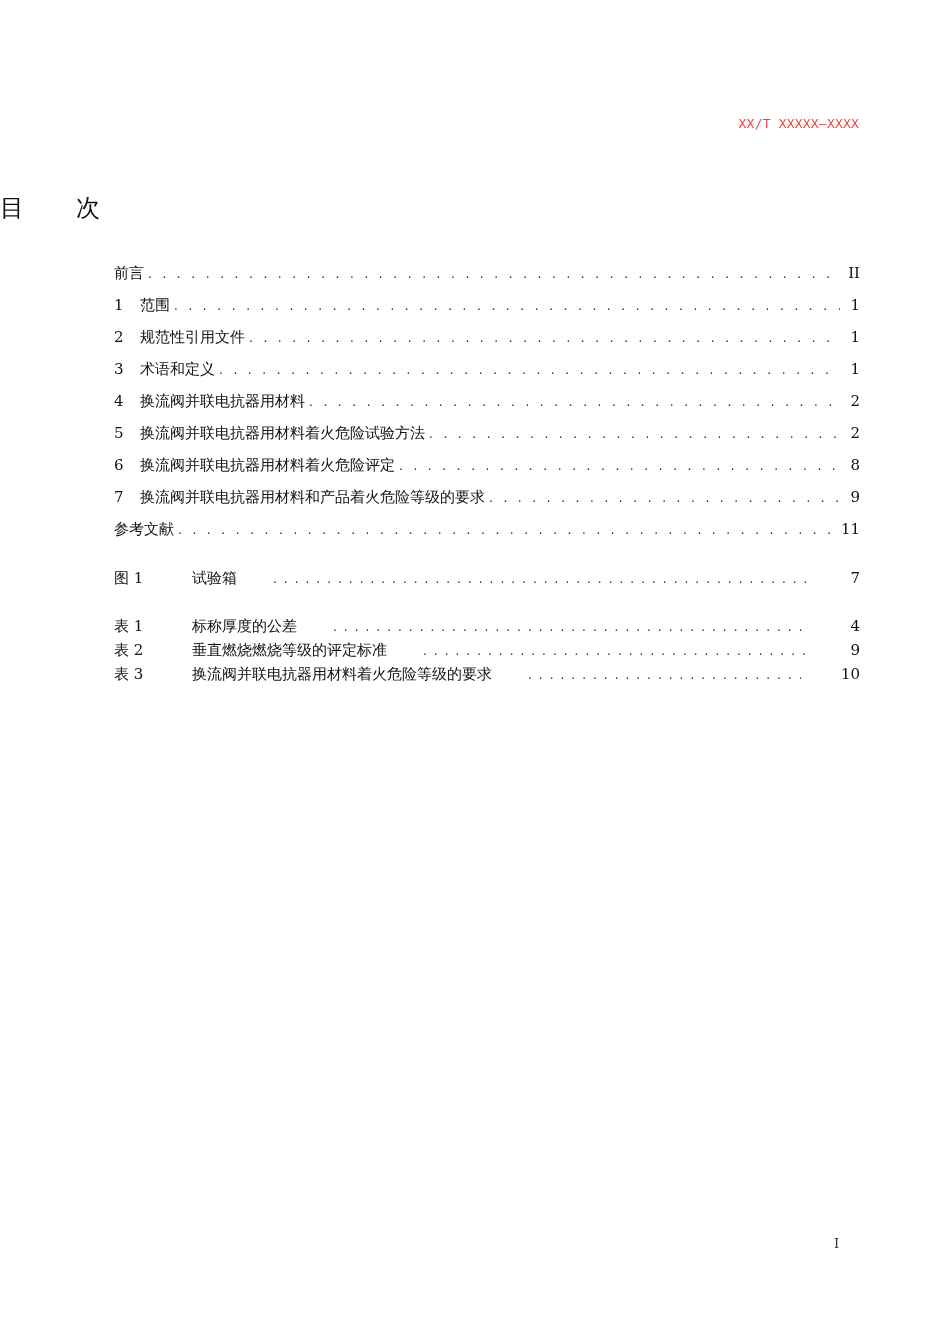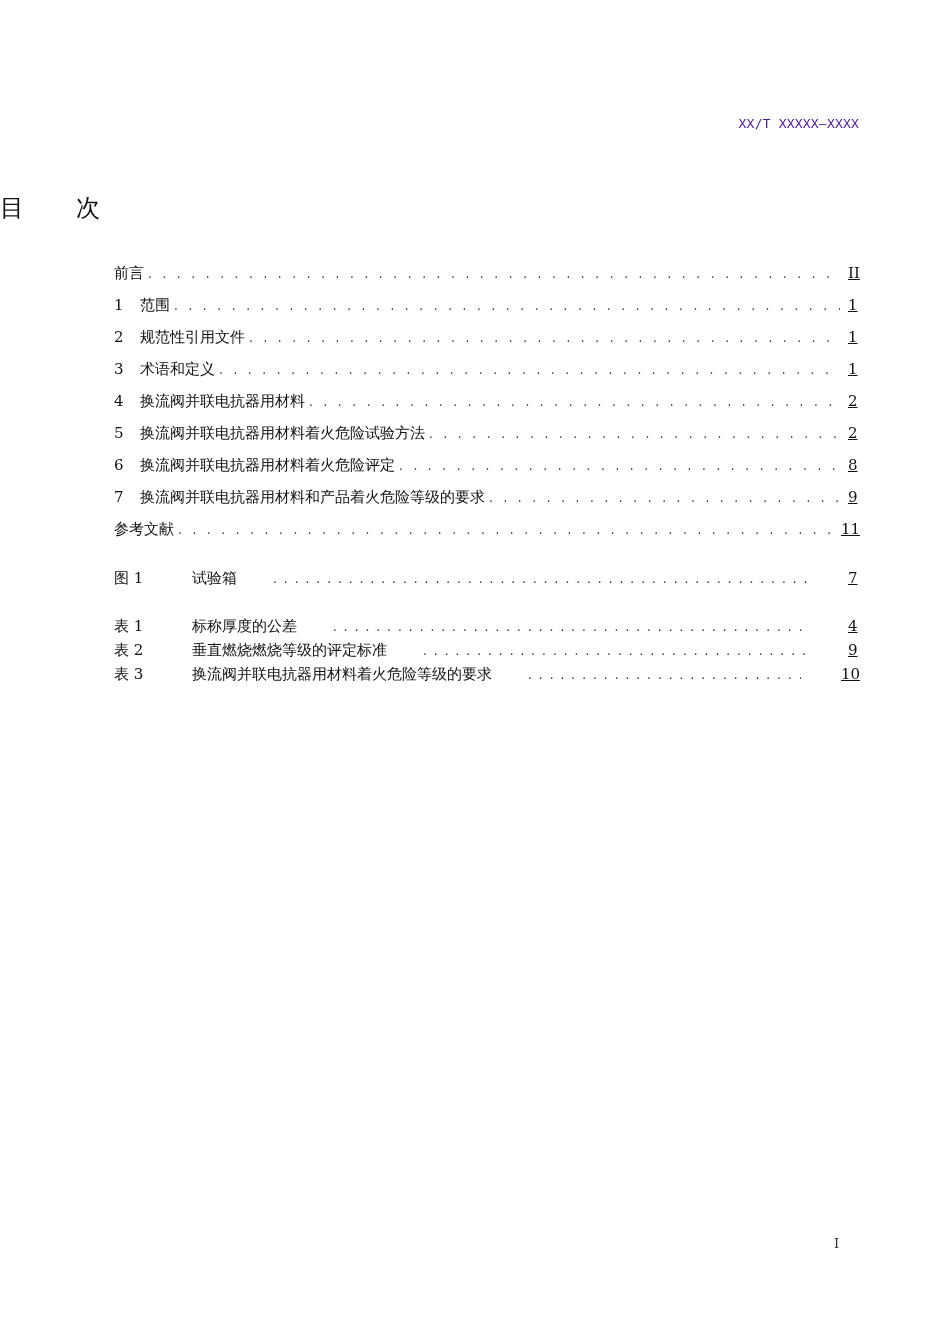--- a/index.html
+++ b/index.html
@@ -1,37 +1,37 @@
 <!DOCTYPE html>
 <html><head>
 <meta charset="utf-8">
 <style>
   html, body { margin: 0; padding: 0; background: #ffffff; }
   body { width: 950px; height: 1344px; position: relative; overflow: hidden;
          font-family: "DejaVu Serif", "Liberation Serif", serif; color: #111; }
   .header-code { position: absolute; top: 116px; right: 91px;
                  font-family: "DejaVu Sans Mono", "Liberation Mono", monospace;
-                 font-size: 13px; letter-spacing: 0.2px; color: #4c1d95; margin-left: 16px; }
+                 font-size: 13px; letter-spacing: 0.2px; color: #ef4444; margin-left: 16px; }
   .toc-title { position: absolute; top: 192px; left: 0; width: 100%;
                text-align: left; font-family: "DejaVu Sans", sans-serif;
                font-size: 24px; letter-spacing: 0; }
   .toc-title span.gap { display: inline-block; width: 52px; }
   .toc { position: absolute; left: 114px; width: 746px; }
   .toc-row { display: flex; align-items: baseline; font-size: 15px;
              height: 32px; line-height: 32px; white-space: nowrap; }
   .toc-row.tight { height: 24px; line-height: 24px; gap: 32px; }
   .num { display: inline-block; min-width: 26px; }
   .fignum { display: inline-block; min-width: 46px; }
   .label { flex: 0 0 auto; padding-right: 4px; }
   .leader { flex: 1 1 auto; overflow: hidden; color: #333;
             letter-spacing: 3.4px; font-size: 12px; }
   .leader::before { content: ". . . . . . . . . . . . . . . . . . . . . . . . . . . . . . . . . . . . . . . . . . . . . . . . . . . . . . . . . . . . . . . . . . . . . . . . . . . . . . . . . . . . . . . . . . . . . . . . . . . . . . . . . . . . . . . . . . . . . . . . . . . . . ";
                     white-space: nowrap; }
   .leader.dense { letter-spacing: 1.6px; }
-  .page { flex: 0 0 auto; padding-left: 8px; text-align: left; min-width: 12px; text-decoration: underline; }
+  .page { flex: 0 0 auto; padding-left: 8px; text-align: right; min-width: 12px; }
   .page-footer { position: absolute; top: 1236px; left: 834px; font-size: 13px; color: #333; }
 </style>
 </head>
 <body>
 
 <div class="header-code">XX/T XXXXX—XXXX</div>
 
 <div class="toc-title"><span>目</span><span class="gap"></span><span>次</span></div>
 
 <div class="toc" style="top:257px;">

